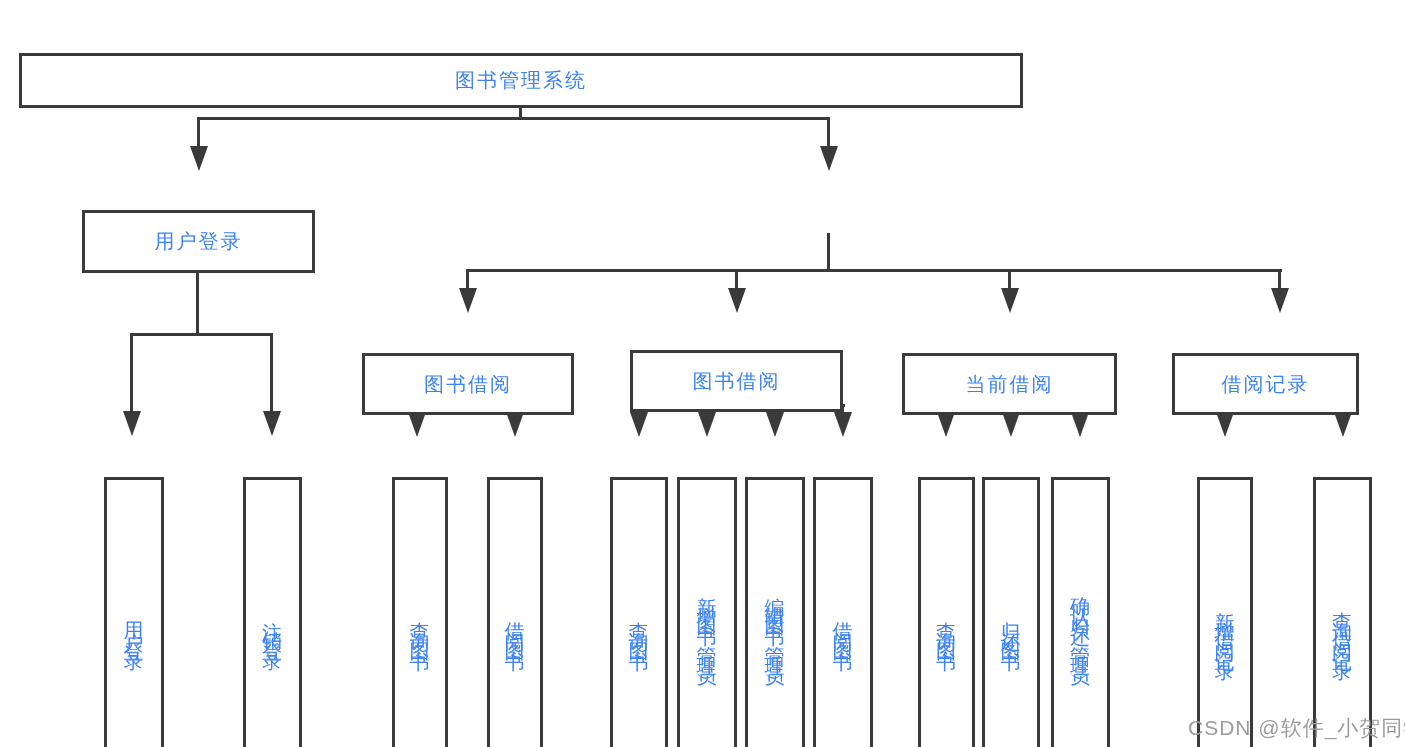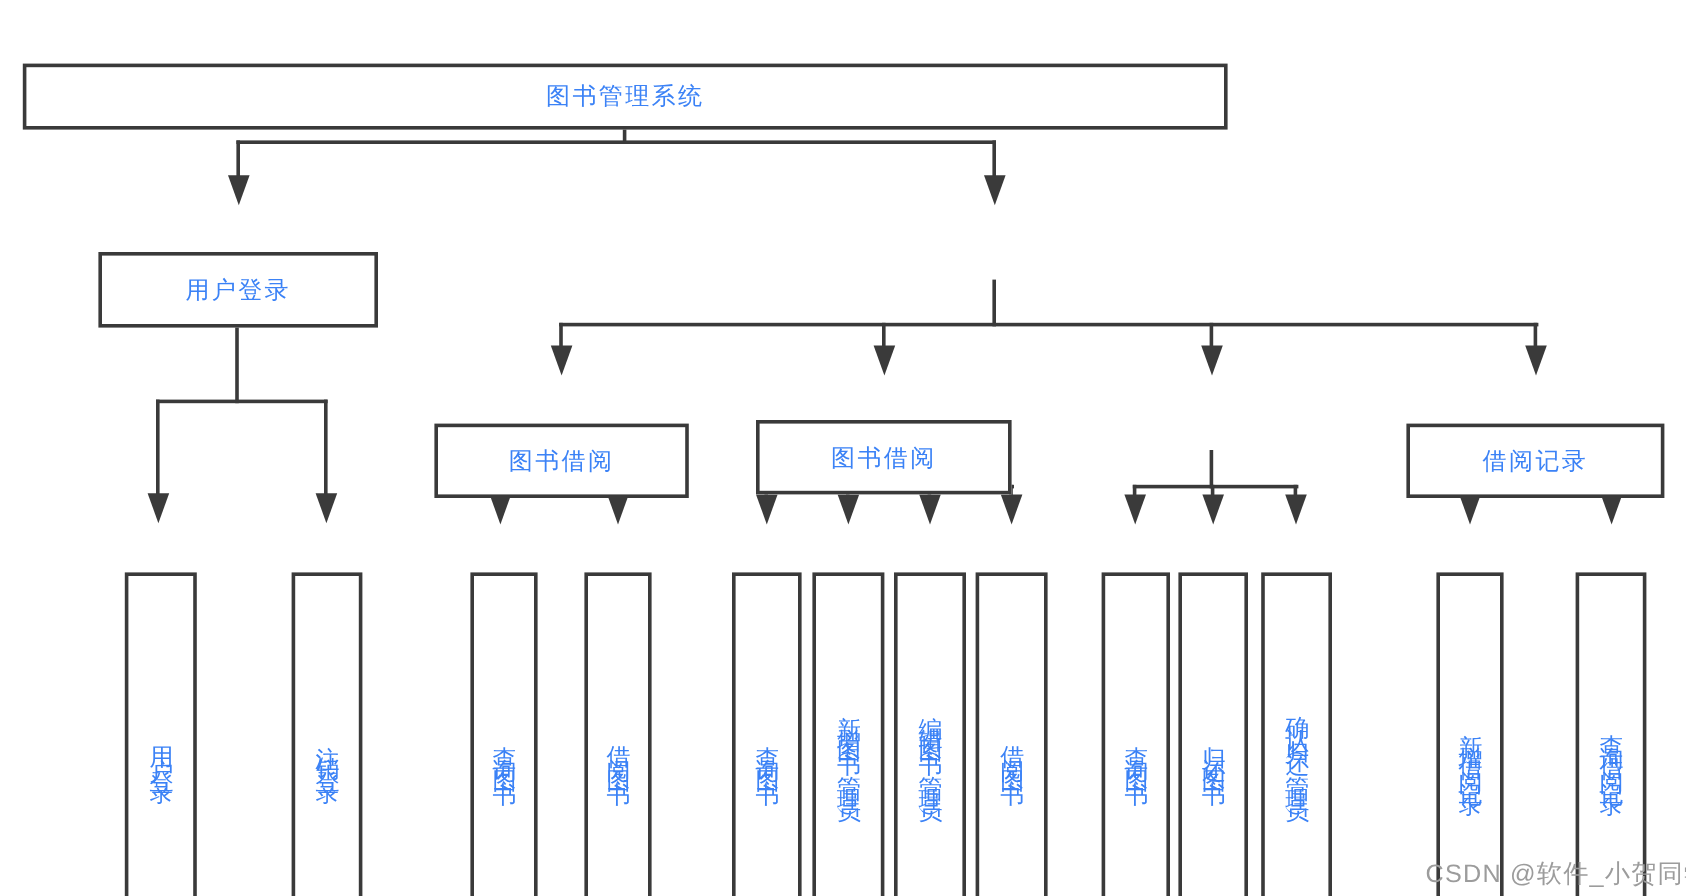--- a/index.html
+++ b/index.html
@@ -89,21 +89,22 @@
   <div class="arrow" style="left:459px;top:288px"></div>
   <div class="line" style="left:735px;top:269px;width:3px;height:22px"></div>
   <div class="arrow" style="left:728px;top:288px"></div>
   <div class="line" style="left:1008px;top:269px;width:3px;height:22px"></div>
   <div class="arrow" style="left:1001px;top:288px"></div>
   <div class="line" style="left:1278px;top:269px;width:3px;height:22px"></div>
   <div class="arrow" style="left:1271px;top:288px"></div>
 
   <div class="box h-label" style="left:362px;top:313px;width:212px;height:62px">图书借阅</div>
   <div class="box h-label" style="left:630px;top:310px;width:213px;height:62px">图书借阅</div>
-  <div class="box h-label" style="left:1172px;top:313px;width:215px;height:62px">借阅记录</div>
+  <div class="box h-label" style="left:902px;top:313px;width:215px;height:62px">当前借阅</div>
+  <div class="box h-label" style="left:1172px;top:313px;width:187px;height:62px">借阅记录</div>
 
   <div class="line" style="left:466px;top:375px;width:3px;height:32px"></div>
   <div class="line" style="left:414px;top:404px;width:104px;height:3px"></div>
   <div class="line" style="left:415px;top:404px;width:3px;height:10px"></div>
   <div class="arrow" style="left:408px;top:412px"></div>
   <div class="line" style="left:513px;top:404px;width:3px;height:10px"></div>
   <div class="arrow" style="left:506px;top:412px"></div>
 
   <div class="line" style="left:735px;top:375px;width:3px;height:32px"></div>
   <div class="line" style="left:637px;top:404px;width:208px;height:3px"></div>

